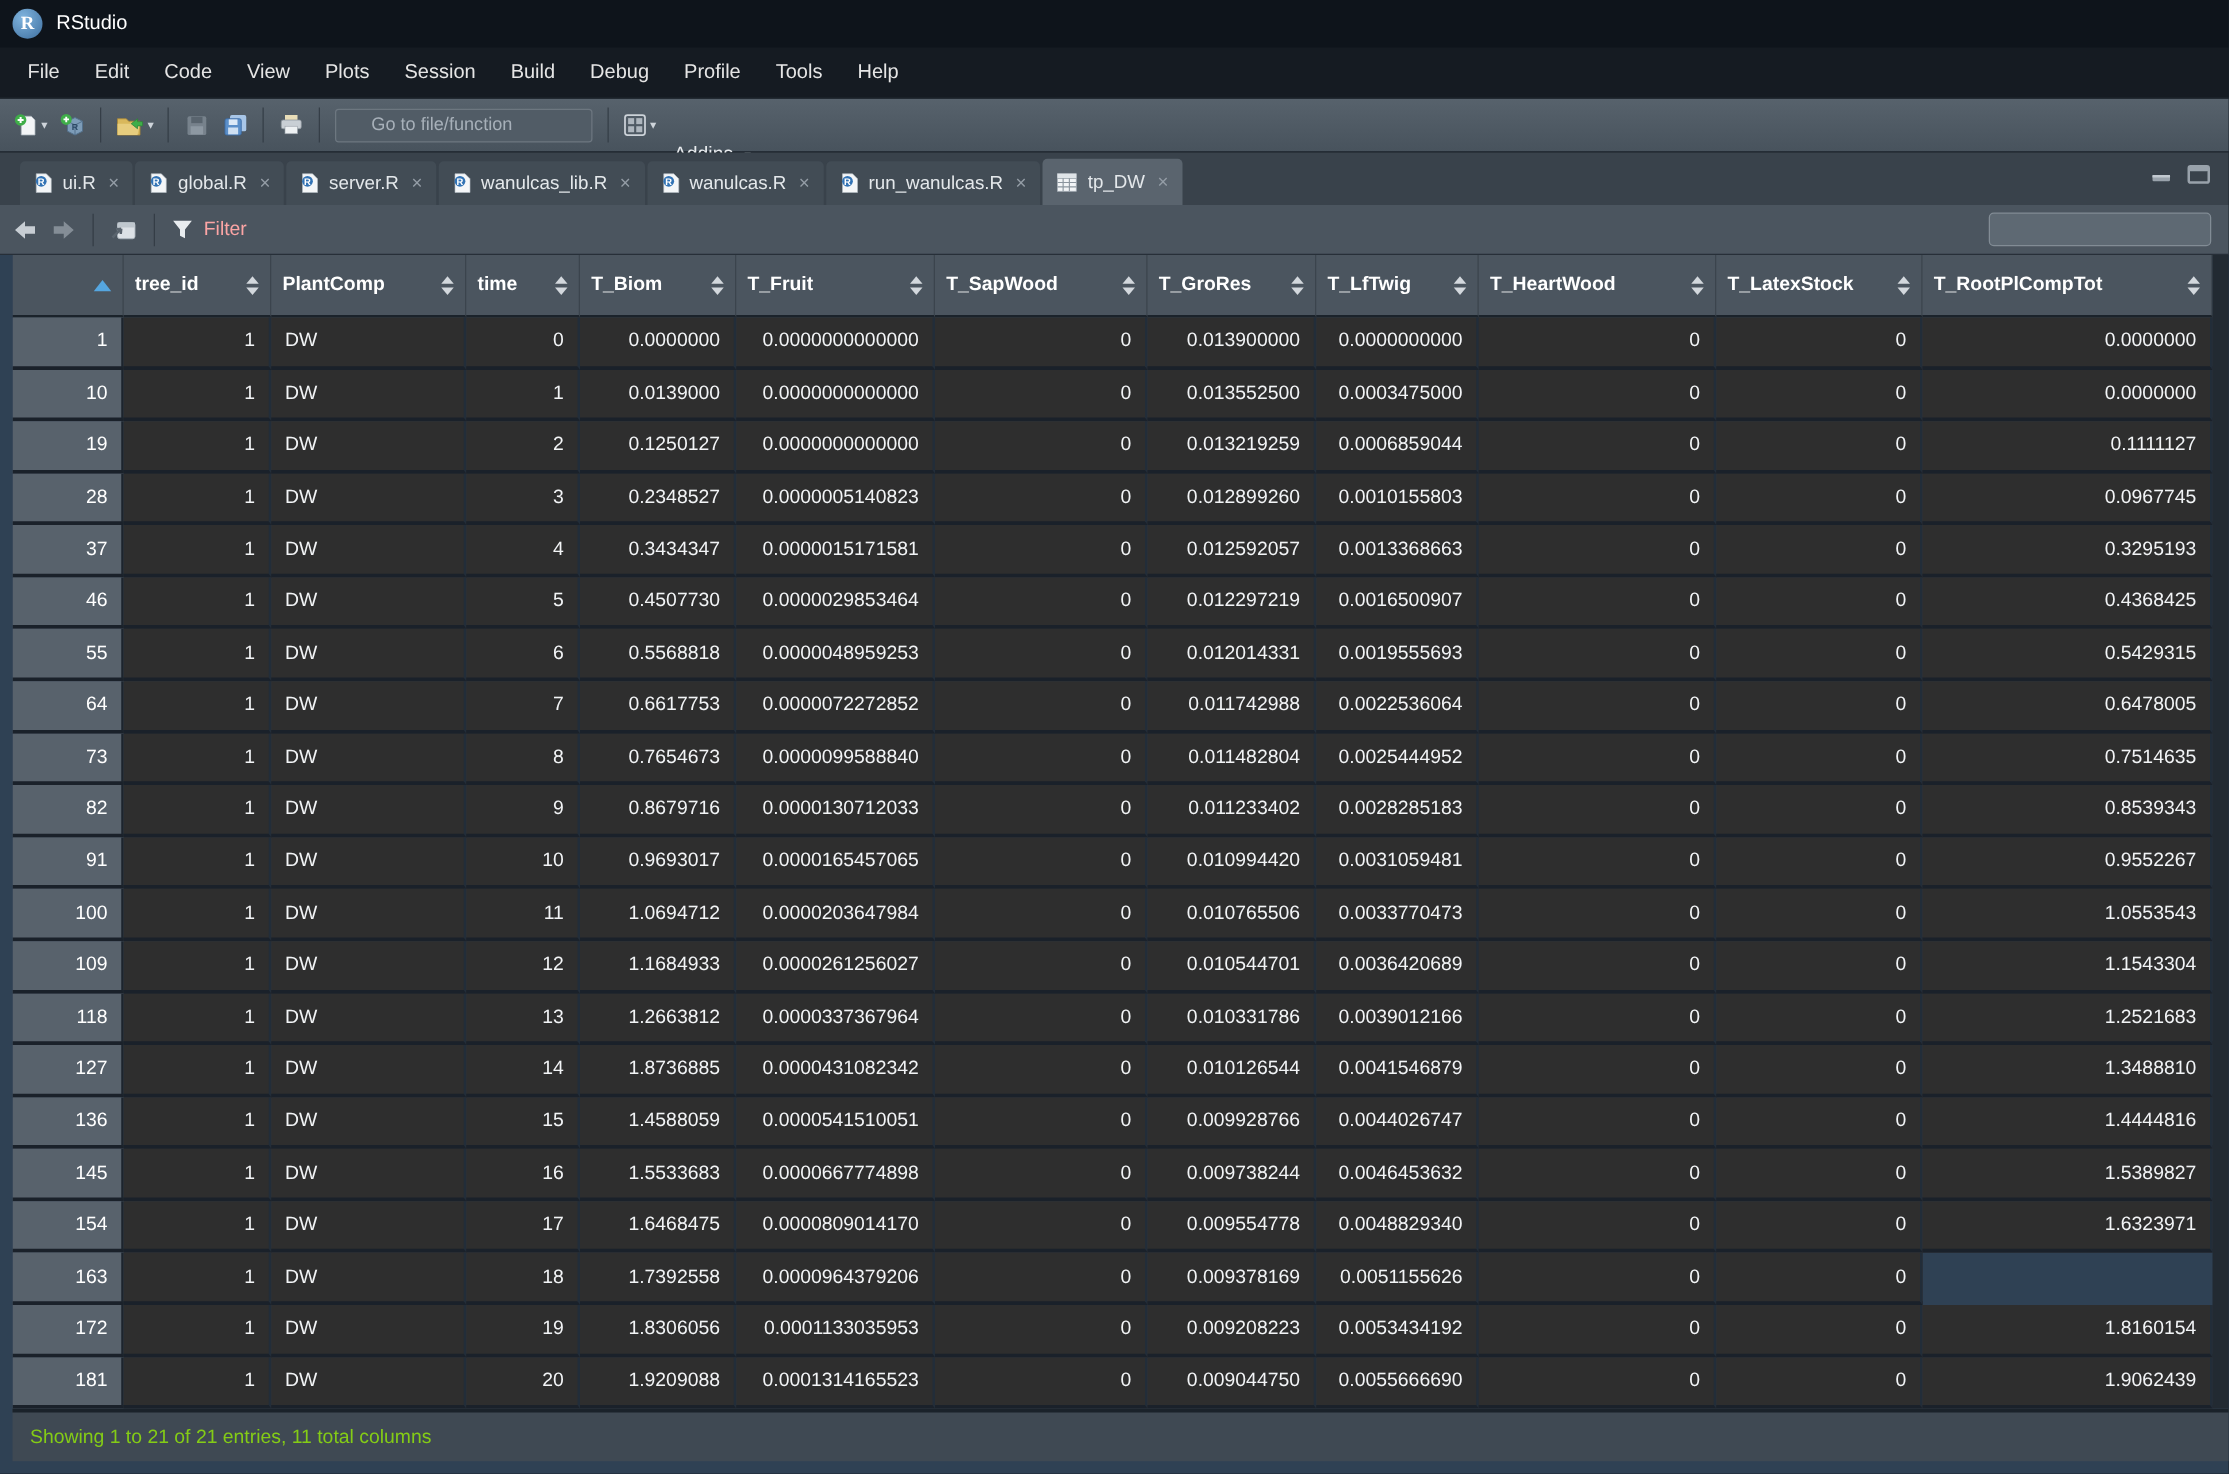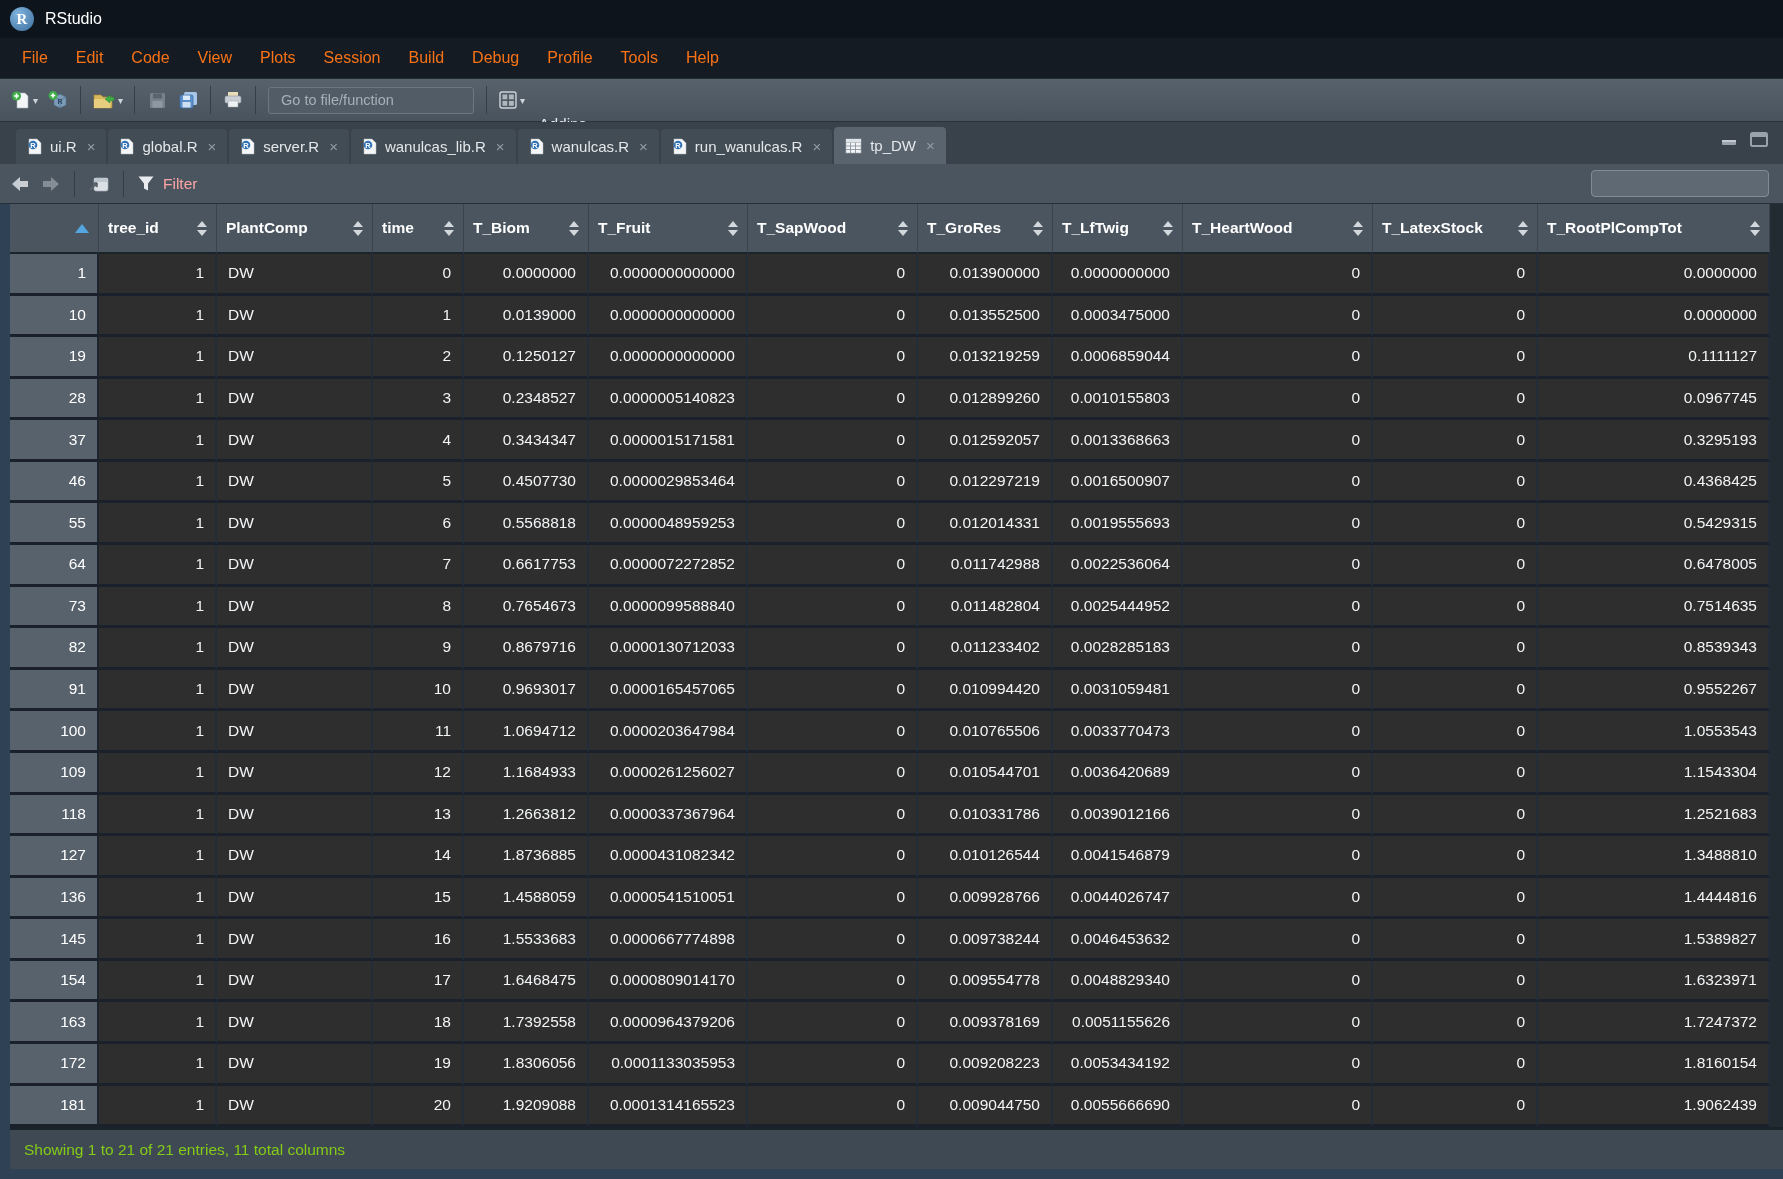--- a/index.html
+++ b/index.html
@@ -7,28 +7,28 @@
   body { font-family:"Liberation Sans", sans-serif; background:#10161d; }
   .app { width:1783px; height:1179px; display:flex; flex-direction:column; }
 
   
   .titlebar { height:38px; background:#0e141b; display:flex; align-items:center; padding-left:10px; gap:11px; flex:none; }
   .rlogo { width:24px; height:24px; border-radius:50%; background:radial-gradient(circle at 35% 30%, #7fb4de, #3e6f9f); color:#fff; display:flex; align-items:center; justify-content:center; font-weight:bold; font-family:"Liberation Serif", serif; font-size:15px; }
   .apptitle { color:#ffffff; font-size:16px; }
 
   
   .menubar { height:40px; background:#151b22; display:flex; align-items:center; padding-left:8px; flex:none; }
-  .menu-item { color:#f97316; font-size:16px; padding:7px 14px; cursor:default; }
+  .menu-item { color:#e5e5e5; font-size:16px; padding:7px 14px; cursor:default; }
 
   
   .toolbar { height:44px; background:linear-gradient(#57626c,#48535d); border-top:1px solid #232b33; border-bottom:1px solid #29313a; display:flex; align-items:center; padding:0 8px; gap:3px; flex:none; }
   .tb-btn { height:32px; min-width:28px; display:flex; align-items:center; justify-content:center; border-radius:3px; padding:0 3px; }
   .tb-sep { width:1px; height:28px; background:#353e47; margin:0 5px; }
   .caret { color:#ced4da; font-size:10px; margin-left:2px; }
-  .goto-box { width:206px; height:27px; background:#515c66; border:1px solid #6d7780; border-radius:3px; display:flex; align-items:center; padding:0 6px; gap:6px; margin:0 4px; }
+  .goto-box { width:206px; height:27px; background:#515c66; border:1px solid #6d7780; border-radius:3px; display:flex; align-items:center; padding:0 22px; gap:6px; margin:0 4px; }
   .goto-box input { flex:1; background:transparent; border:none; outline:none; color:#ced5db; font-size:14.5px; font-family:"Liberation Sans",sans-serif; }
   .goto-box input::placeholder { color:#a7b0b9; }
   .addins { color:#e9ecef; font-size:15.5px; display:flex; align-items:center; gap:7px; padding:0 8px;margin-top:48px; }
 
   
   .tabbar { height:42px; background:#39424b; display:flex; align-items:flex-end; padding-left:16px; flex:none; position:relative; }
   .tab { height:35px; background:#424c55; border-radius:4px 4px 0 0; margin-right:2px; display:flex; align-items:center; gap:8px; padding:0 11px; color:#e4e8eb; font-size:15px; cursor:default; }
   .tab.active { background:#5a646e; height:37px; }
   .tab-close { color:#949da6; font-size:15px; margin-left:2px; }
   .winctl { position:absolute; right:14px; top:9px; display:flex; gap:10px; align-items:flex-end; }
@@ -621,21 +621,20 @@
               <div class="td c1">1</div>
               <div class="td c2">DW</div>
               <div class="td c3">18</div>
               <div class="td c4">1.7392558</div>
               <div class="td c5">0.0000964379206</div>
               <div class="td c6">0</div>
               <div class="td c7">0.009378169</div>
               <div class="td c8">0.0051155626</div>
               <div class="td c9">0</div>
               <div class="td c10">0</div>
-              <div class="td c11">1.7247372</div>
             </div>
             <div class="tr">
               <div class="td c0">172</div>
               <div class="td c1">1</div>
               <div class="td c2">DW</div>
               <div class="td c3">19</div>
               <div class="td c4">1.8306056</div>
               <div class="td c5">0.0001133035953</div>
               <div class="td c6">0</div>
               <div class="td c7">0.009208223</div>

